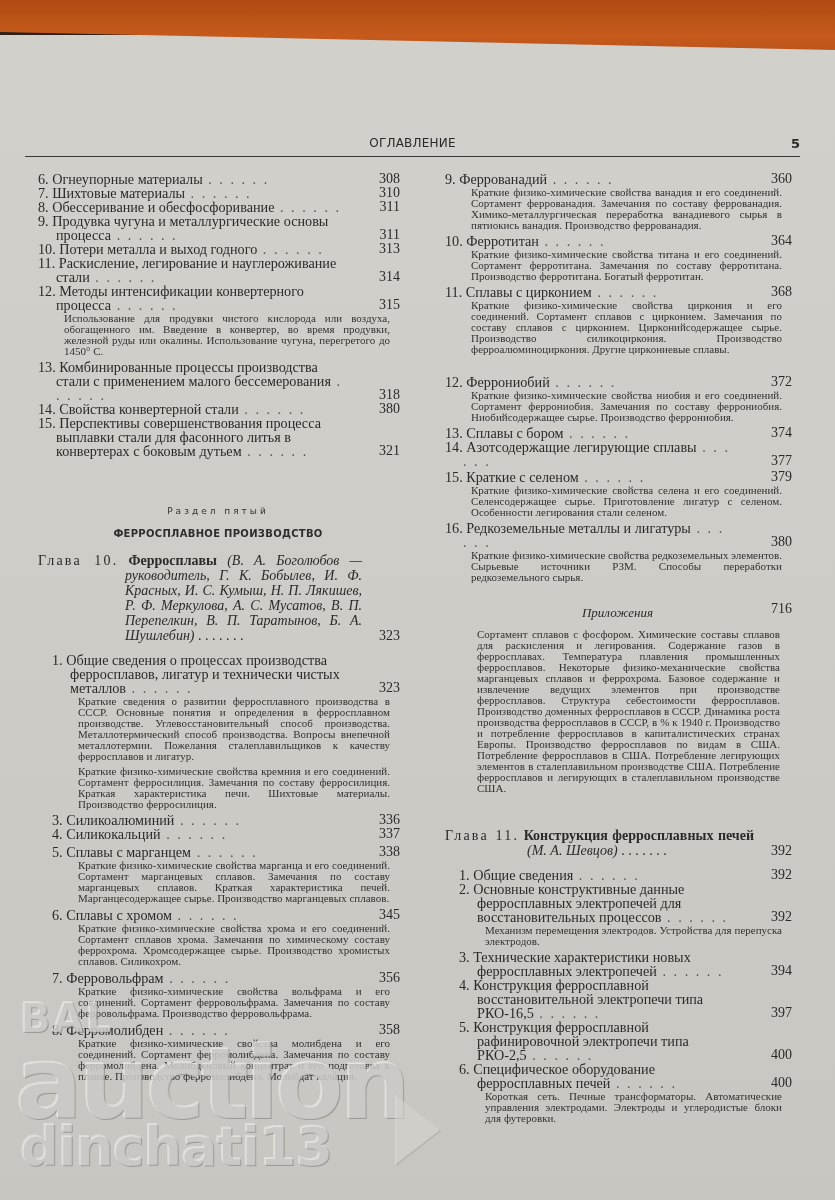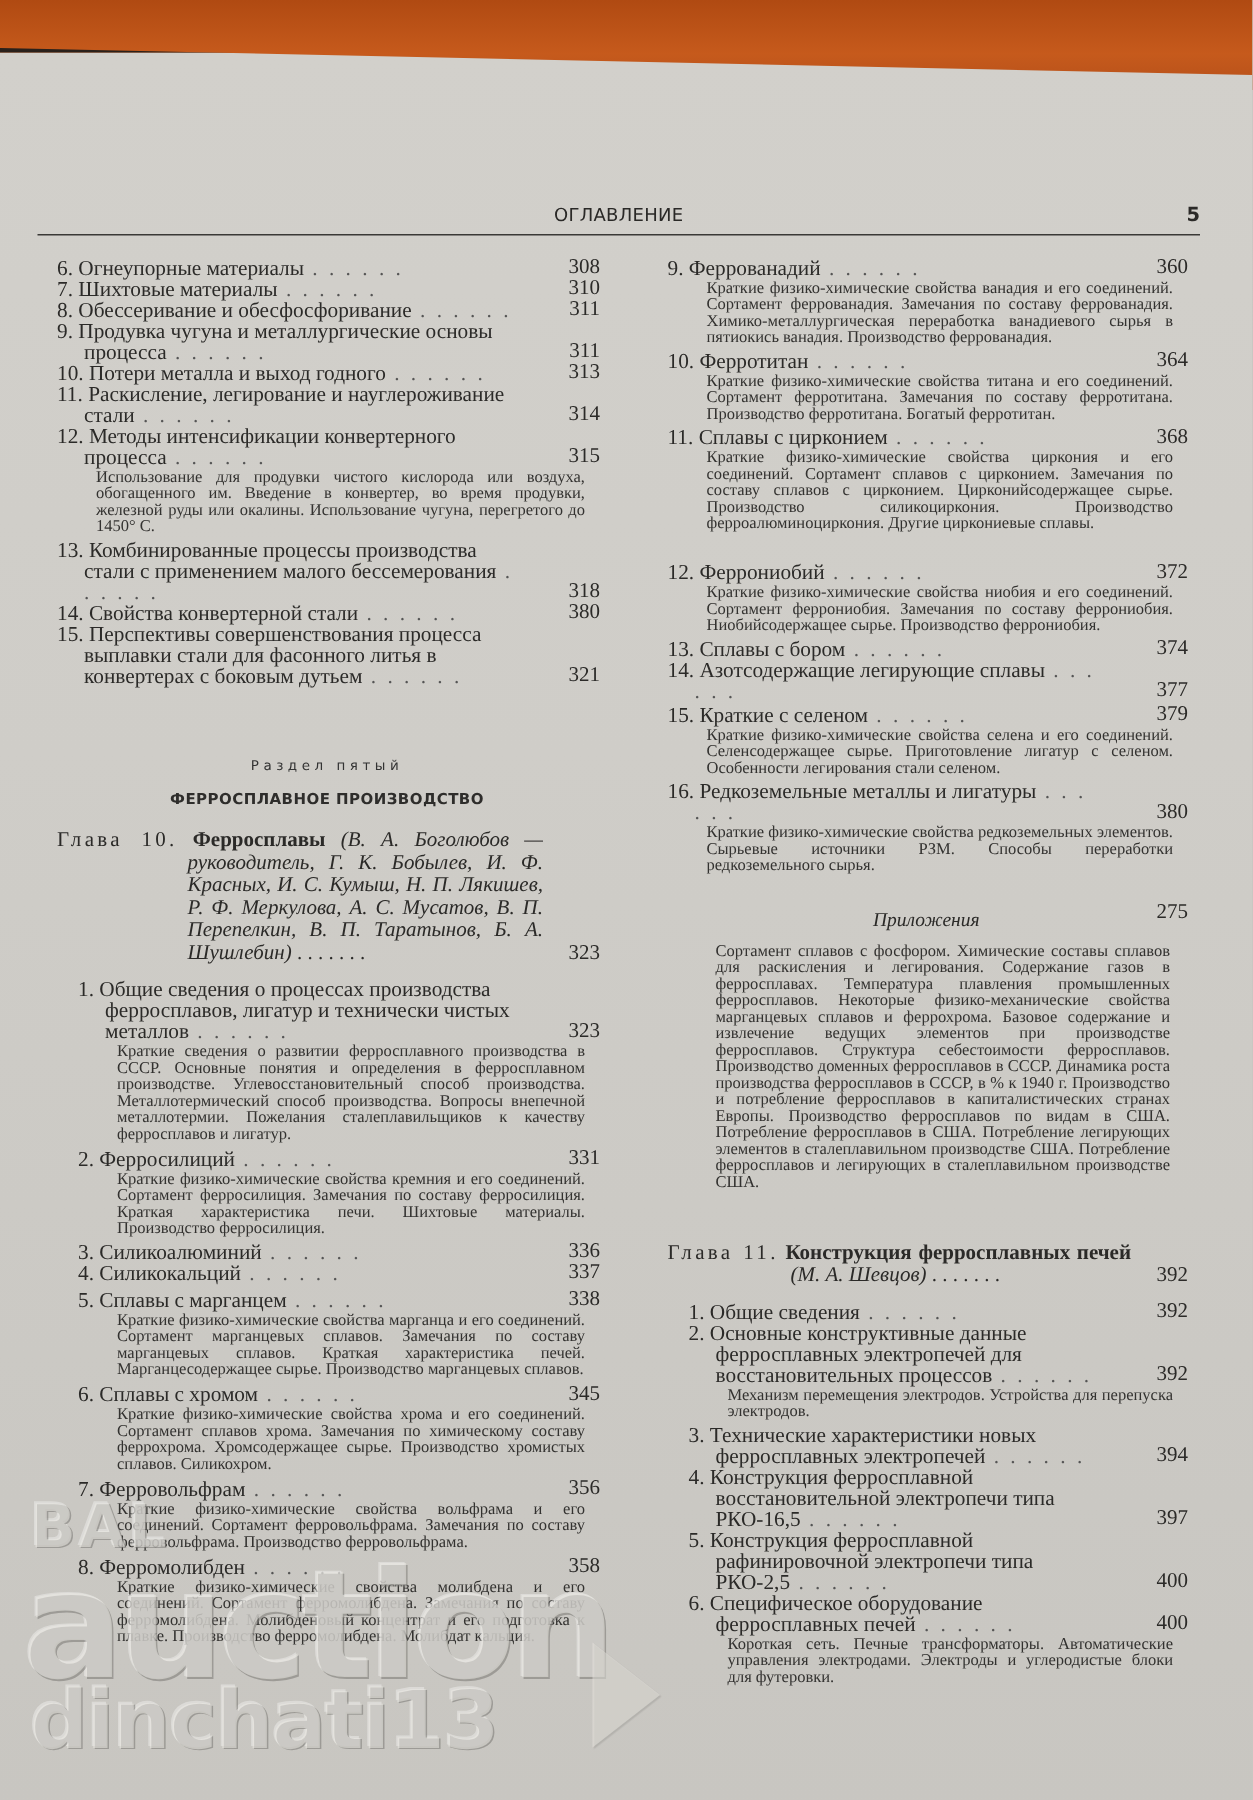--- a/index.html
+++ b/index.html
@@ -184,24 +184,20 @@
 
   <div class="sub-list" id="left-ch10">
       <div>
         <div class="entry">
           <div class="text" style="padding-left: 18px; text-indent: -18px;"><span>1.</span> <span>Общие сведения о процессах производства ферросплавов, лигатур и технически чистых металлов</span><span class="leader"> . . . . . .</span></div>
           <span class="page-no">323</span>
         </div>
         <div class="desc">Краткие сведения о развитии ферросплавного производства в СССР. Основные понятия и определения в ферросплавном производстве. Углевосстановительный способ производства. Металлотермический способ производства. Вопросы внепечной металлотермии. Пожелания сталеплавильщиков к качеству ферросплавов и лигатур.</div>
       </div>
       <div style="margin-top: 4px;">
-        <div class="entry">
-          <div class="text" style="padding-left: 18px; text-indent: -18px;"><span>2.</span> <span>Ферросилиций</span><span class="leader"> . . . . . .</span></div>
-          <span class="page-no">331</span>
-        </div>
         <div class="desc">Краткие физико-химические свойства кремния и его соединений. Сортамент ферросилиция. Замечания по составу ферросилиция. Краткая характеристика печи. Шихтовые материалы. Производство ферросилиция.</div>
       </div>
       <div>
         <div class="entry">
           <div class="text" style="padding-left: 18px; text-indent: -18px;"><span>3.</span> <span>Силикоалюминий</span><span class="leader"> . . . . . .</span></div>
           <span class="page-no">336</span>
         </div>
       </div>
       <div>
         <div class="entry">
@@ -293,21 +289,21 @@
         <div class="entry">
           <div class="text" style="padding-left: 18px; text-indent: -18px;"><span>16.</span> <span>Редкоземельные металлы и лигатуры</span><span class="leader"> . . . . . .</span></div>
           <span class="page-no">380</span>
         </div>
         <div class="desc">Краткие физико-химические свойства редкоземельных элементов. Сырьевые источники РЗМ. Способы переработки редкоземельного сырья.</div>
       </div>
     </div>
 
   <div class="appendix">
     <span>Приложения</span>
-    <span class="page-no">275</span>
+    <span class="page-no">716</span>
   </div>
   <div class="appendix-desc">Сортамент сплавов с фосфором. Химические составы сплавов для раскисления и легирования. Содержание газов в ферросплавах. Температура плавления промышленных ферросплавов. Некоторые физико-механические свойства марганцевых сплавов и феррохрома. Базовое содержание и извлечение ведущих элементов при производстве ферросплавов. Структура себестоимости ферросплавов. Производство доменных ферросплавов в СССР. Динамика роста производства ферросплавов в СССР, в % к 1940 г. Производство и потребление ферросплавов в капиталистических странах Европы. Производство ферросплавов по видам в США. Потребление ферросплавов в США. Потребление легирующих элементов в сталеплавильном производстве США. Потребление ферросплавов и легирующих в сталеплавильном производстве США.</div>
 
   <div class="chapter" style="margin-top:34px">
     <div class="body" style="padding-left:82px;text-indent:-82px;">
       <span class="label">Глава 11.</span>
       <span class="ch-title">Конструкция ферросплавных печей</span>
       <span class="authors">(М. А. Шевцов)</span>
       <span class="leader"> . . . . . . .</span>
     </div>

